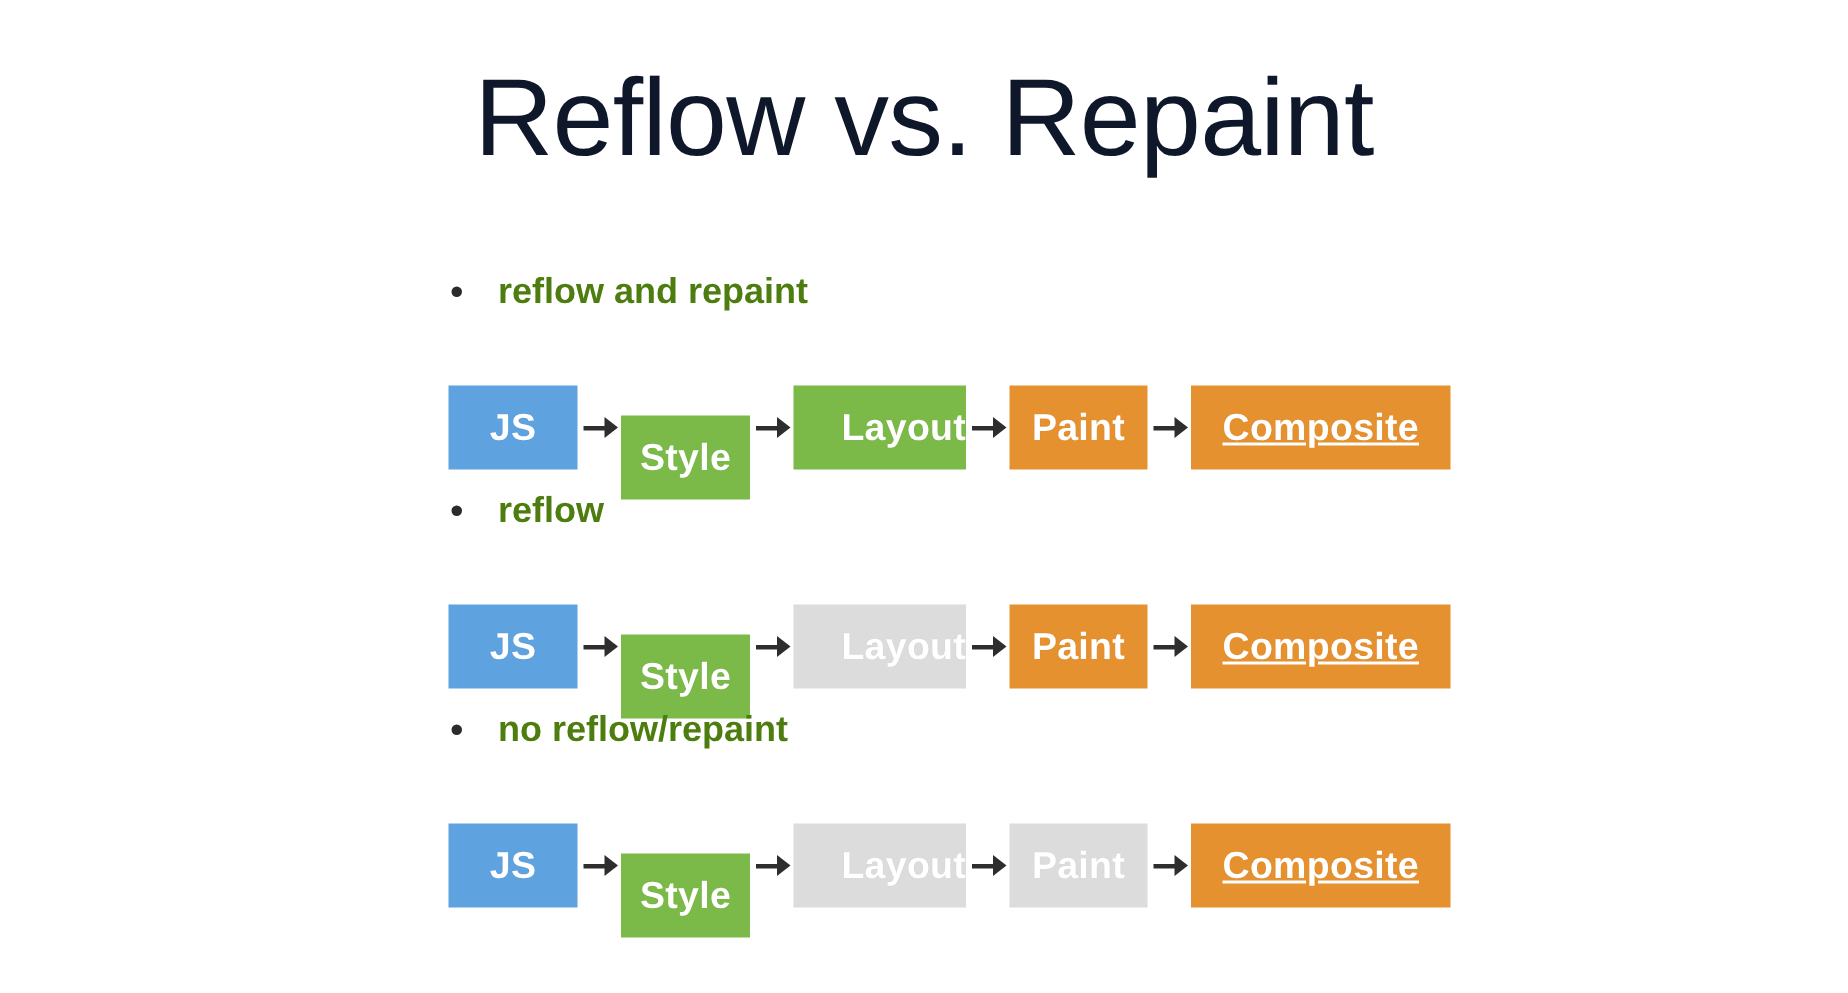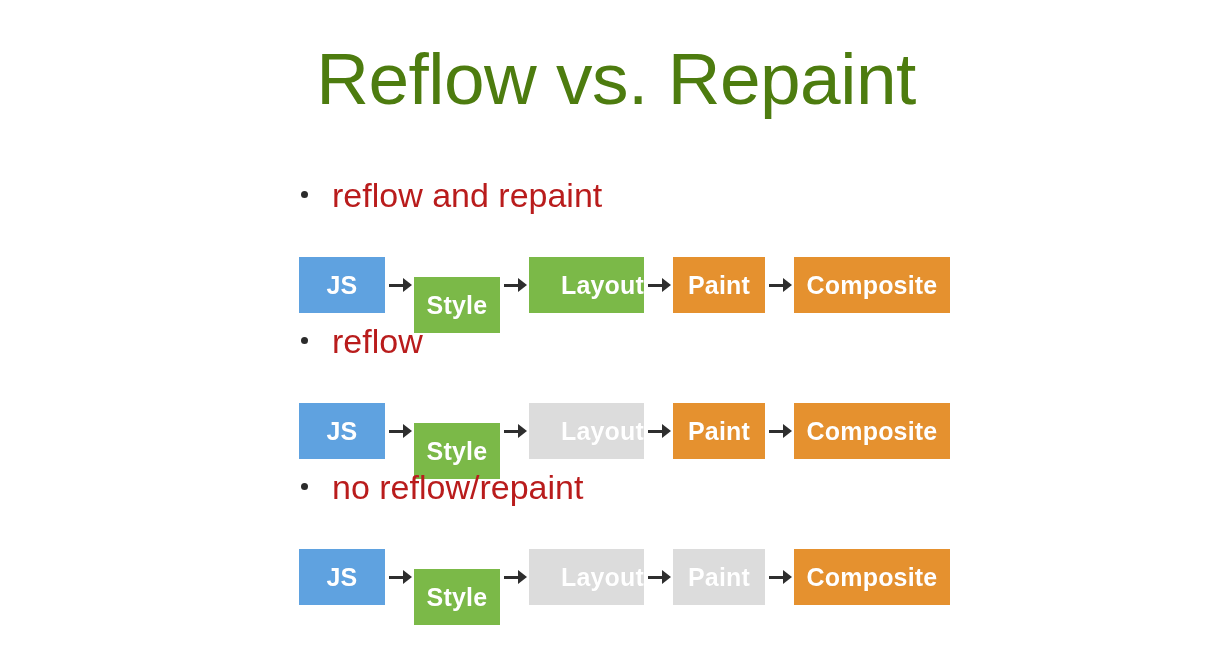--- a/index.html
+++ b/index.html
@@ -24,21 +24,21 @@
   
   .slide-title {
     position: absolute;
     left: 0;
     top: 42px;
     width: 1232px;
     text-align: center;
     font-size: 73px;
     font-weight: 300;
     letter-spacing: -0.5px;
-    color: #4d7c0f;
+    color: #0f172a;
     line-height: 1.0;
     white-space: nowrap;
   }
 
   
   .content {
     position: absolute;
     left: 299px;
     top: 176px;
     width: 680px;
@@ -62,23 +62,23 @@
     top: 15px;
     width: 7px;
     height: 7px;
     border-radius: 50%;
     background: #2b2b2b;
   }
   .bullet-text {
     position: absolute;
     left: 33px;
     top: 0;
-    font-size: 34px;
-    font-weight: 400;
-    color: #b91c1c;
+    font-size: 24px;
+    font-weight: 700;
+    color: #4d7c0f;
     line-height: 38px;
     white-space: nowrap;
   }
 
   
   .pipeline {
     position: absolute;
     left: 0;
     top: 61px;
     display: flex;
@@ -96,21 +96,21 @@
     font-weight: bold;
     letter-spacing: 0.2px;
     white-space: nowrap;
     text-shadow: 0 0 1px rgba(0,0,0,0.06);
   }
 
   .stage.w-js        { width: 86px;  }
   .stage.w-style     { width: 86px; margin-top: 40px;  }
   .stage.w-layout    { width: 115px; padding-left: 32px; }
   .stage.w-paint     { width: 92px;  }
-  .stage.w-composite { width: 156px; }
+  .stage.w-composite { width: 173px; text-decoration: underline; }
 
   
   .stage.c-blue   { background: #5fa2e0; }
   .stage.c-green  { background: #7bb948; }
   .stage.c-orange { background: #e5912f; }
   .stage.c-grey   { background: #dcdcdc; }
 
   
   .arrow {
     width: 29px;

